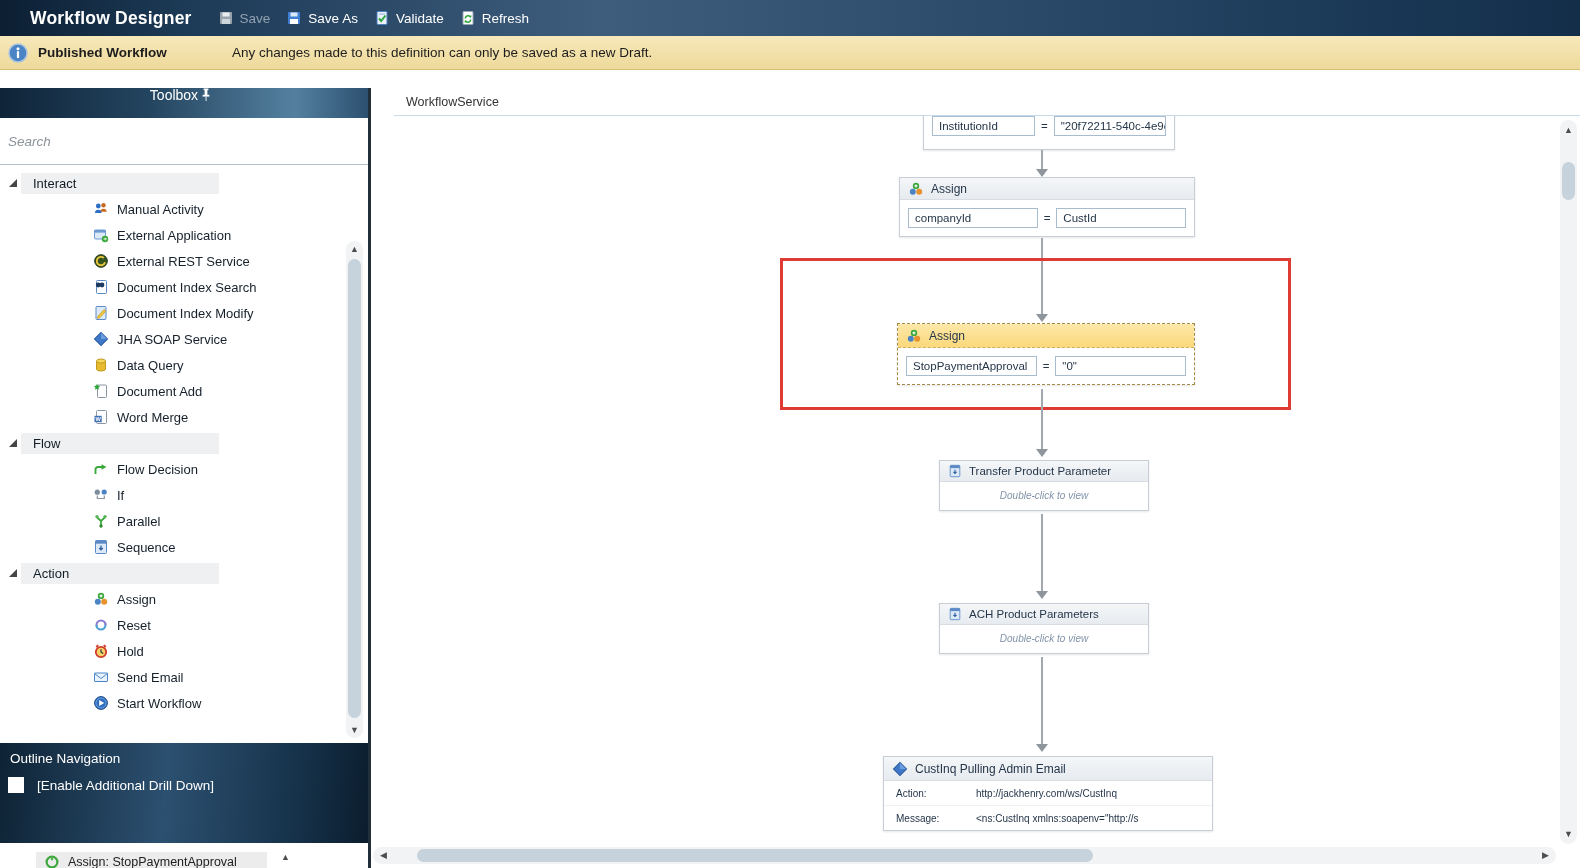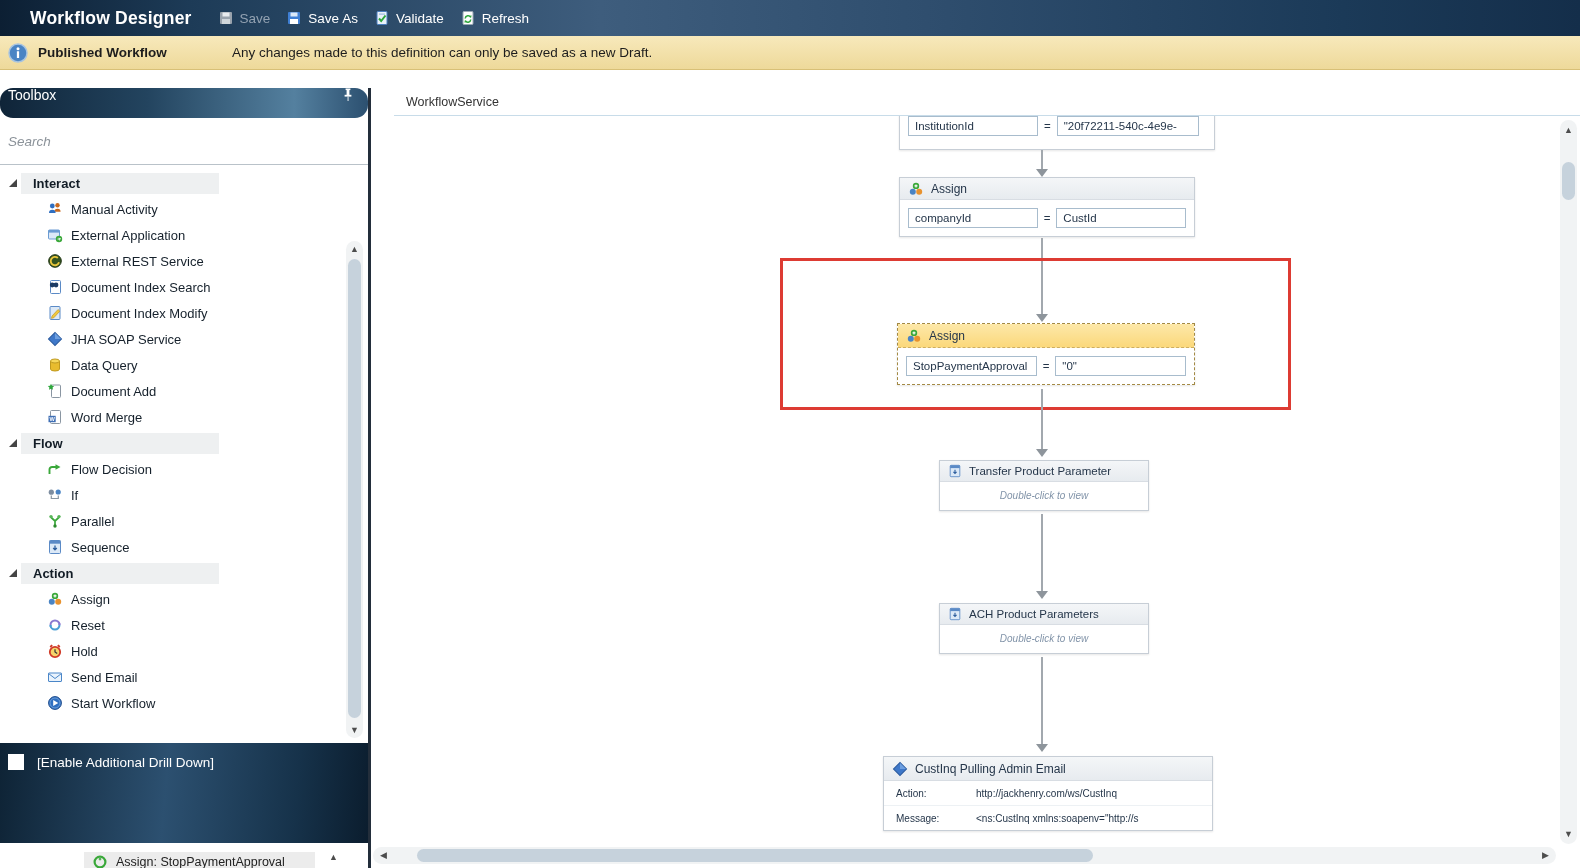--- a/index.html
+++ b/index.html
@@ -25,52 +25,52 @@
   .gap-strip { position:absolute; left:0; top:70px; width:1580px; height:18px; background:#fff; }
 
   
   .main { position:absolute; left:0; top:88px; width:1580px; height:780px; display:flex; }
   .left-col { width:371px; height:780px; position:relative; background:#fff;
     border-right:3px solid #232e3b; }
   .canvas { flex:1; position:relative; background:#fff;padding-left:23px; }
 
   
   .tb-header { height:30px; background:linear-gradient(90deg,#0f2438 0%,#23445f 40%,#54809f 80%,#2c5070 100%);
-    color:#fff; display:flex; align-items:center; justify-content:space-between;
-    font-size:14px; padding:0 12px 16px 8px;border-radius:13px; }
+    color:#fff; display:flex; align-items:center; justify-content:center;
+    font-size:14px; padding:0 12px 16px 8px; }
   .search { width:100%; height:47px; border:none; border-bottom:1px solid #b9c2c9;
     font-family:"Liberation Sans", sans-serif; font-size:13.5px; font-style:italic;
     color:#555; padding:0 8px; outline:none; }
   .search::placeholder { color:#8b9299; font-style:italic; }
   .tree { height:596px; position:relative; overflow:hidden; background:#fff; padding-top:5px; }
   .tgroup { height:26px; display:flex; align-items:center; padding-left:9px; cursor:pointer; }
   .texp { width:0; height:0; border:4px solid transparent; border-right-color:#454545;
     border-bottom-color:#454545; margin-right:4px; }
-  .tchip { background:#eef0f1; width:198px; padding:3px 0 3px 12px; font-weight:bold;
+  .tchip { background:#eef0f1; width:198px; padding:3px 0 3px 12px; font-weight:normal;
     font-size:13px; color:#121c26; }
-  .titem { height:26px; display:flex; align-items:center; padding-left:47px; gap:8px; cursor:pointer; }
+  .titem { height:26px; display:flex; align-items:center; padding-left:47px; gap:8px; cursor:pointer;margin-left:46px; }
   .tlabel { font-size:13px; color:#15202b; }
 
   
   .sb-v { position:absolute; top:4px; right:3px; bottom:4px; width:17px; background:#f1f3f4; border-radius:9px; }
   .sb-h { position:absolute; left:2px; right:24px; bottom:4px; height:17px; background:#f1f3f4; border-radius:9px; }
   .sb-arrow { position:absolute; font-size:9px; color:#4d4d4d; width:17px; height:16px;
     text-align:center; line-height:16px; cursor:pointer; }
   .sb-thumb { position:absolute; background:#c6d2dc; border-radius:8px; cursor:pointer; }
   .tree-sb { top:6px; bottom:6px; }
   .tree-sb .sb-thumb { left:2px; right:2px; top:18px; bottom:20px; }
 
   
   .outline { position:absolute; left:0; top:655px; width:368px; height:100px;
     background:linear-gradient(95deg,#0e2335 0%,#2c5070 45%,#16324a 80%,#0b1d2e 100%); color:#fff; }
   .outline-title { font-size:13.5px; padding:8px 0 0 10px; }
   .opt-row { display:flex; align-items:center; margin:11px 0 0 8px; gap:13px; cursor:pointer; }
   .chk { width:16px; height:16px; background:#fff; flex:0 0 auto; }
   .opt-label { font-size:13.5px; }
-  .peek { position:absolute; left:0; top:755px; width:304px; height:25px; background:#fff; overflow:hidden;margin-left:48px; }
+  .peek { position:absolute; left:0; top:755px; width:304px; height:25px; background:#fff; overflow:hidden; }
   .peek-inner { display:flex; align-items:center; gap:8px; margin-top:9px; padding-left:36px; }
   .peek-chip { background:#ececec; padding:2px 30px 6px 8px; font-size:12.5px; color:#222; display:flex; gap:8px; align-items:center; }
   .peek-up { position:absolute; right:14px; top:9px; font-size:9px; color:#4d4d4d; }
 
   
   .canvas-header { height:28px; display:flex; align-items:center; padding-left:12px;
     font-size:12.5px; color:#333; border-bottom:1px solid #c8dce9; background:#fff; }
   .canvas-body { position:absolute; left:0; top:28px; right:0; bottom:0; overflow:hidden; background:#fff; }
 
   .wfnode { position:absolute; background:#fff; border:1px solid #c7ced6; box-shadow:0 1px 2px rgba(0,0,0,.10); }
@@ -364,20 +364,21 @@
           <span class="tlabel">Start Workflow</span>
         </div>
       </div>
     <div class="sb-v tree-sb" style="right:5px; top:153px; bottom:130px; position:absolute;">
       <span class="sb-arrow" style="top:0;">▲</span>
       <div class="sb-thumb"></div>
       <span class="sb-arrow" style="bottom:0;">▼</span>
     </div>
 
     <div class="outline">
+      <div class="outline-title">Outline Navigation</div>
       <div class="opt-row">
         <span class="chk"></span>
         <span class="opt-label">[Enable Additional Drill Down]</span>
       </div>
     </div>
     <div class="peek">
       <div class="peek-inner">
         <span class="peek-chip">
           <span class="ic">
               <svg viewBox="0 0 16 16">
@@ -391,21 +392,21 @@
       <span class="peek-up">▲</span>
     </div>
   </div>
 
   <div class="canvas">
     <div class="canvas-header">
       <span>WorkflowService</span>
     </div>
     <div class="canvas-body">
 
-      <div class="wfnode" style="left:528px; top:-6px; width:316px; height:40px; border-top:none;">
+      <div class="wfnode" style="left:552px; top:-6px; width:252px; height:40px; border-top:none;">
         <div class="assign-body" style="padding:6px 8px 8px;">
           <span class="tbx" style="width:130px;">InstitutionId</span>
           <span class="eq">=</span>
           <span class="tbx" style="width:142px;">"20f72211-540c-4e9e-</span>
         </div>
       </div>
       <div class="warrow" style="left:665px; top:34px; height:27px;"></div>
 
       <div class="wfnode" style="left:528px; top:61px; width:296px;">
         <div class="hd">

